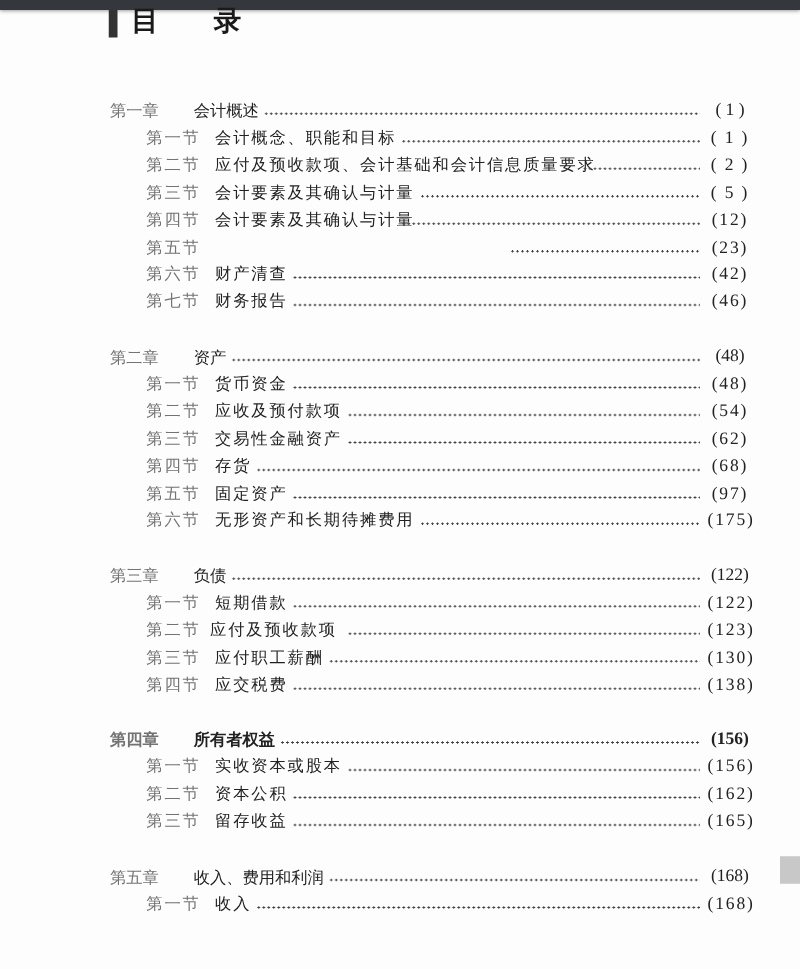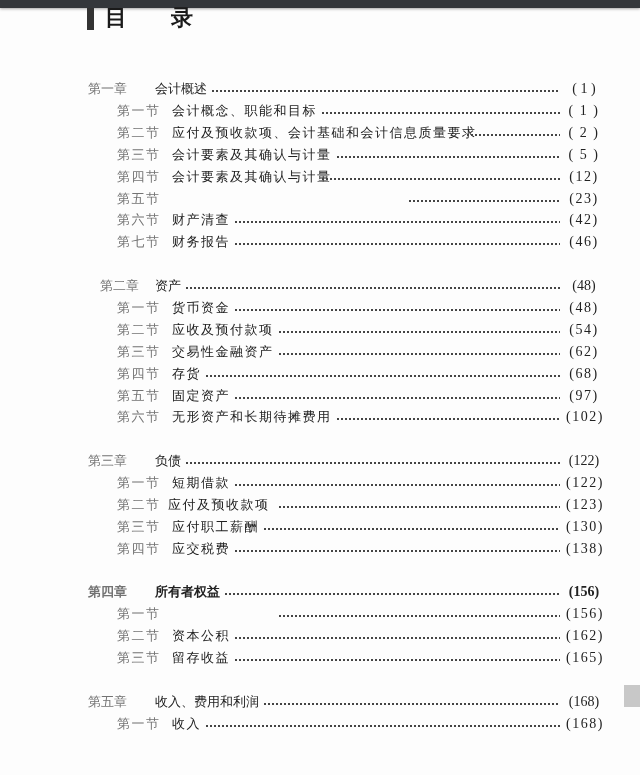--- a/index.html
+++ b/index.html
@@ -112,21 +112,21 @@
       <span class="leader" style="left: 234px; width: 326px;"></span>
       <span class="page">(42)</span>
     </div>
     <div class="row section" style="top: 232.3px;">
       <span class="num" style="left:117px">第七节</span>
       <span class="name" style="left:172px">财务报告</span>
       <span class="leader" style="left: 234px; width: 326px;"></span>
       <span class="page">(46)</span>
     </div>
     <div class="row chapter" style="top: 276px;">
-      <span class="num" style="left:100px">第二章</span>
+      <span class="num" style="left:88px">第二章</span>
       <span class="name" style="left:155px">资产</span>
       <span class="leader" style="left: 185px; width: 375px;"></span>
       <span class="page">(48)</span>
     </div>
     <div class="row section" style="top: 297.9px;">
       <span class="num" style="left:117px">第一节</span>
       <span class="name" style="left:172px">货币资金</span>
       <span class="leader" style="left: 234px; width: 326px;"></span>
       <span class="page">(48)</span>
     </div>
@@ -151,21 +151,21 @@
     <div class="row section" style="top: 385.5px;">
       <span class="num" style="left:117px">第五节</span>
       <span class="name" style="left:172px">固定资产</span>
       <span class="leader" style="left: 234px; width: 326px;"></span>
       <span class="page">(97)</span>
     </div>
     <div class="row section" style="top: 407.4px;">
       <span class="num" style="left:117px">第六节</span>
       <span class="name" style="left:172px">无形资产和长期待摊费用</span>
       <span class="leader" style="left: 336px; width: 224px;"></span>
-      <span class="page">(102)</span>
+      <span class="page">(175)</span>
     </div>
     <div class="row chapter" style="top: 451px;">
       <span class="num" style="left:88px">第三章</span>
       <span class="name" style="left:155px">负债</span>
       <span class="leader" style="left: 185px; width: 375px;"></span>
       <span class="page">(122)</span>
     </div>
     <div class="row section" style="top: 472.9px;">
       <span class="num" style="left:117px">第一节</span>
       <span class="name" style="left:172px">短期借款</span>
@@ -191,20 +191,21 @@
       <span class="page">(138)</span>
     </div>
     <div class="row chapter" style="top: 582px; font-weight: bold;">
       <span class="num" style="left:88px">第四章</span>
       <span class="name" style="left:155px">所有者权益</span>
       <span class="leader" style="left: 224px; width: 336px;"></span>
       <span class="page">(156)</span>
     </div>
     <div class="row section" style="top: 603.9px;">
       <span class="num" style="left:117px">第一节</span>
+      <span class="name" style="left:172px">实收资本或股本</span>
       <span class="leader" style="left: 278px; width: 282px;"></span>
       <span class="page">(156)</span>
     </div>
     <div class="row section" style="top: 625.8px;">
       <span class="num" style="left:117px">第二节</span>
       <span class="name" style="left:172px">资本公积</span>
       <span class="leader" style="left: 234px; width: 326px;"></span>
       <span class="page">(162)</span>
     </div>
     <div class="row section" style="top: 647.7px;">

